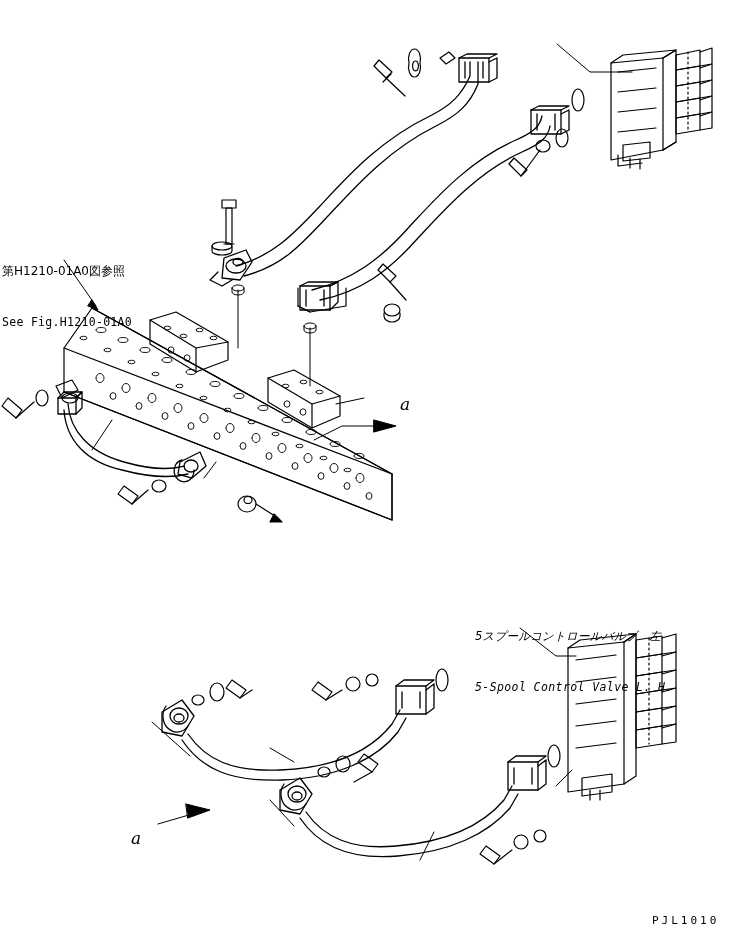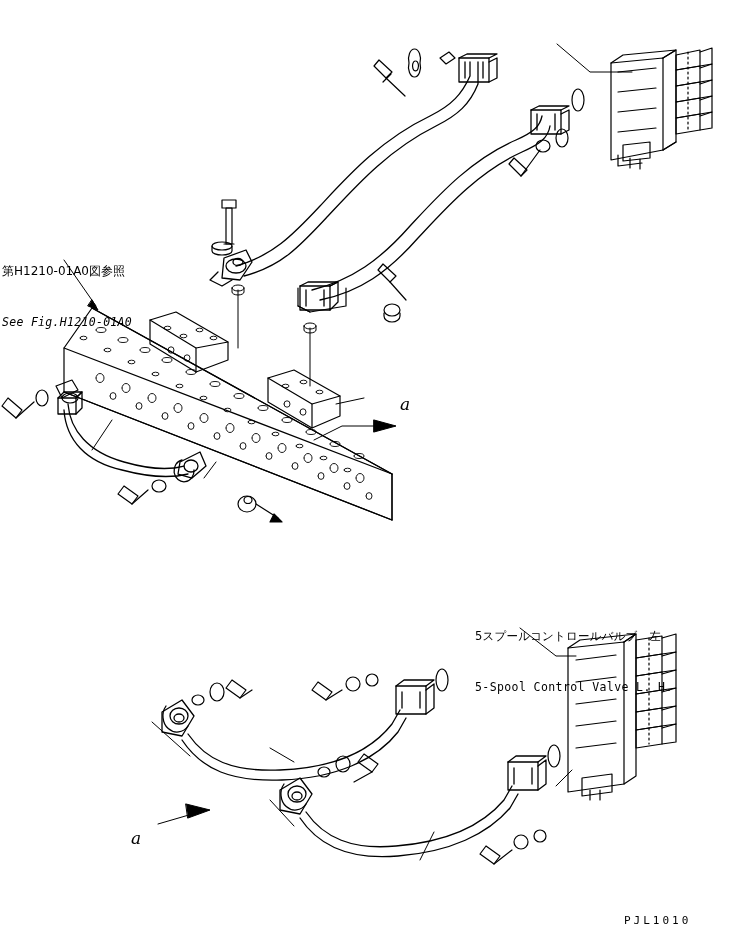--- a/index.html
+++ b/index.html
@@ -47,26 +47,26 @@
   .lbl-code {
     font-family: "DejaVu Sans Mono", monospace;
     font-size: 11px;
     letter-spacing: 3px;
   }
   #ref-note {
     left: 2px;
     top: 226px;
   }
   #ref-note .r1 { font-family: "DejaVu Sans", sans-serif; font-size: 12px; }
-  #ref-note .r2 { font-family: "DejaVu Sans Mono", monospace; font-size: 11.5px; letter-spacing: 0.3px; font-style: italic; }
+  #ref-note .r2 { font-family: "DejaVu Sans Mono", monospace; font-size: 11.5px; letter-spacing: 0.3px; }
   #cv4-note { left: 519px; top: 8px; }
-  #cv5-note { left: 475px; top: 592px; }
+  #cv5-note { left: 475px; top: 592px; font-style: italic; }
   #mark-a-top { left: 400px; top: 394px; }
   #mark-a-bottom { left: 131px; top: 828px; }
-  #drawing-code { left: 624px; top: 915px; }
+  #drawing-code { left: 652px; top: 915px; }
 </style>
 </head>
 <body>
 
 <div id="page">
 
   <svg class="art" viewBox="0 0 732 936">
     <g fill="none" stroke="#000" stroke-width="1.2" stroke-linecap="round" stroke-linejoin="round">
 
       <g stroke-width="1">

